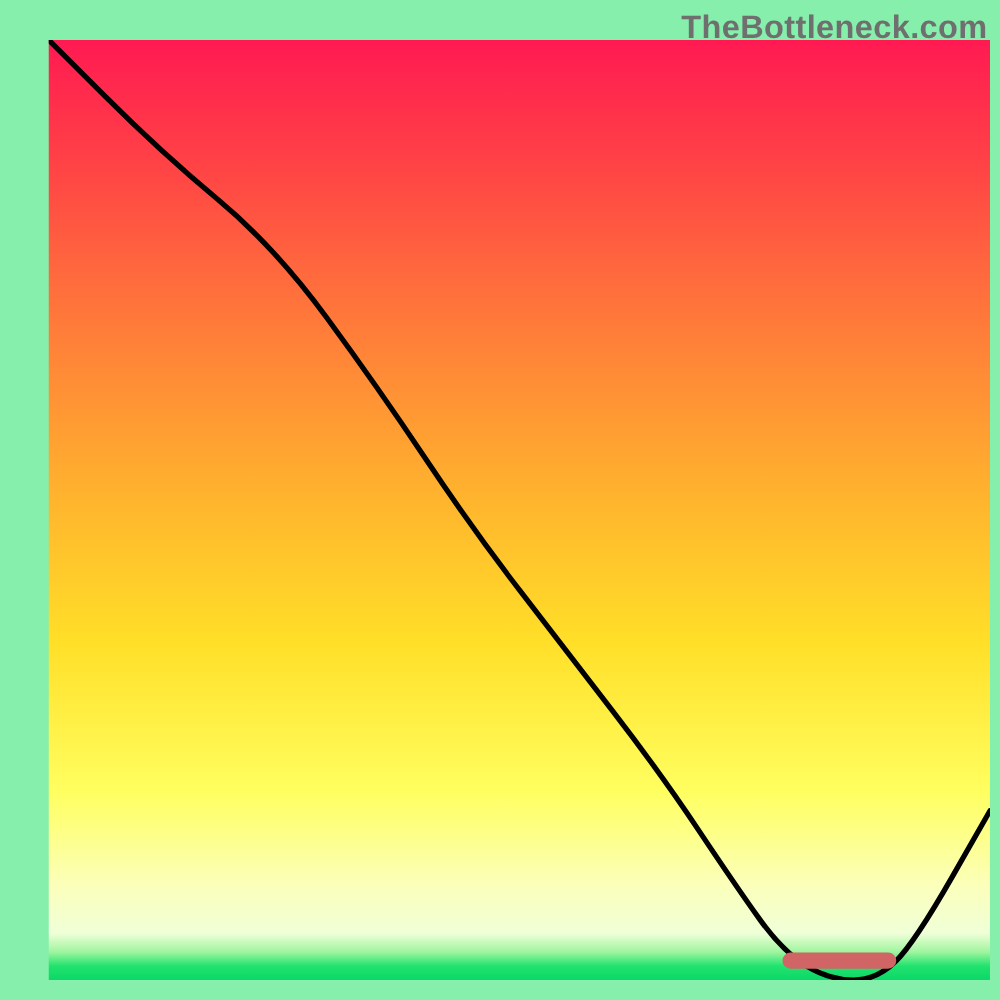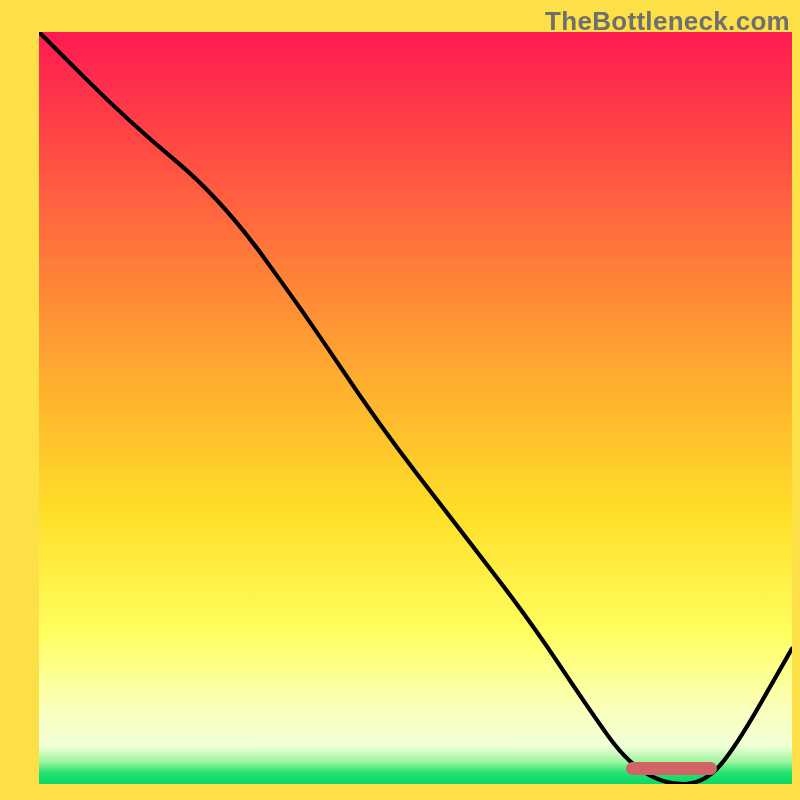--- a/index.html
+++ b/index.html
@@ -8,21 +8,21 @@
     width: 800px;
     height: 800px;
     background: #000;
     overflow: hidden;
     font-family: Arial, Helvetica, sans-serif;
   }
   .frame {
     position: relative;
     width: 800px;
     height: 800px;
-    background: #fde047;
+    background: #86efac;
   }
   .plot-area {
     position: absolute;
     left: 39px;
     top: 32px;
     width: 753px;
     height: 752px;
     background: linear-gradient(
       to bottom,
       #ff1a52 0%,

